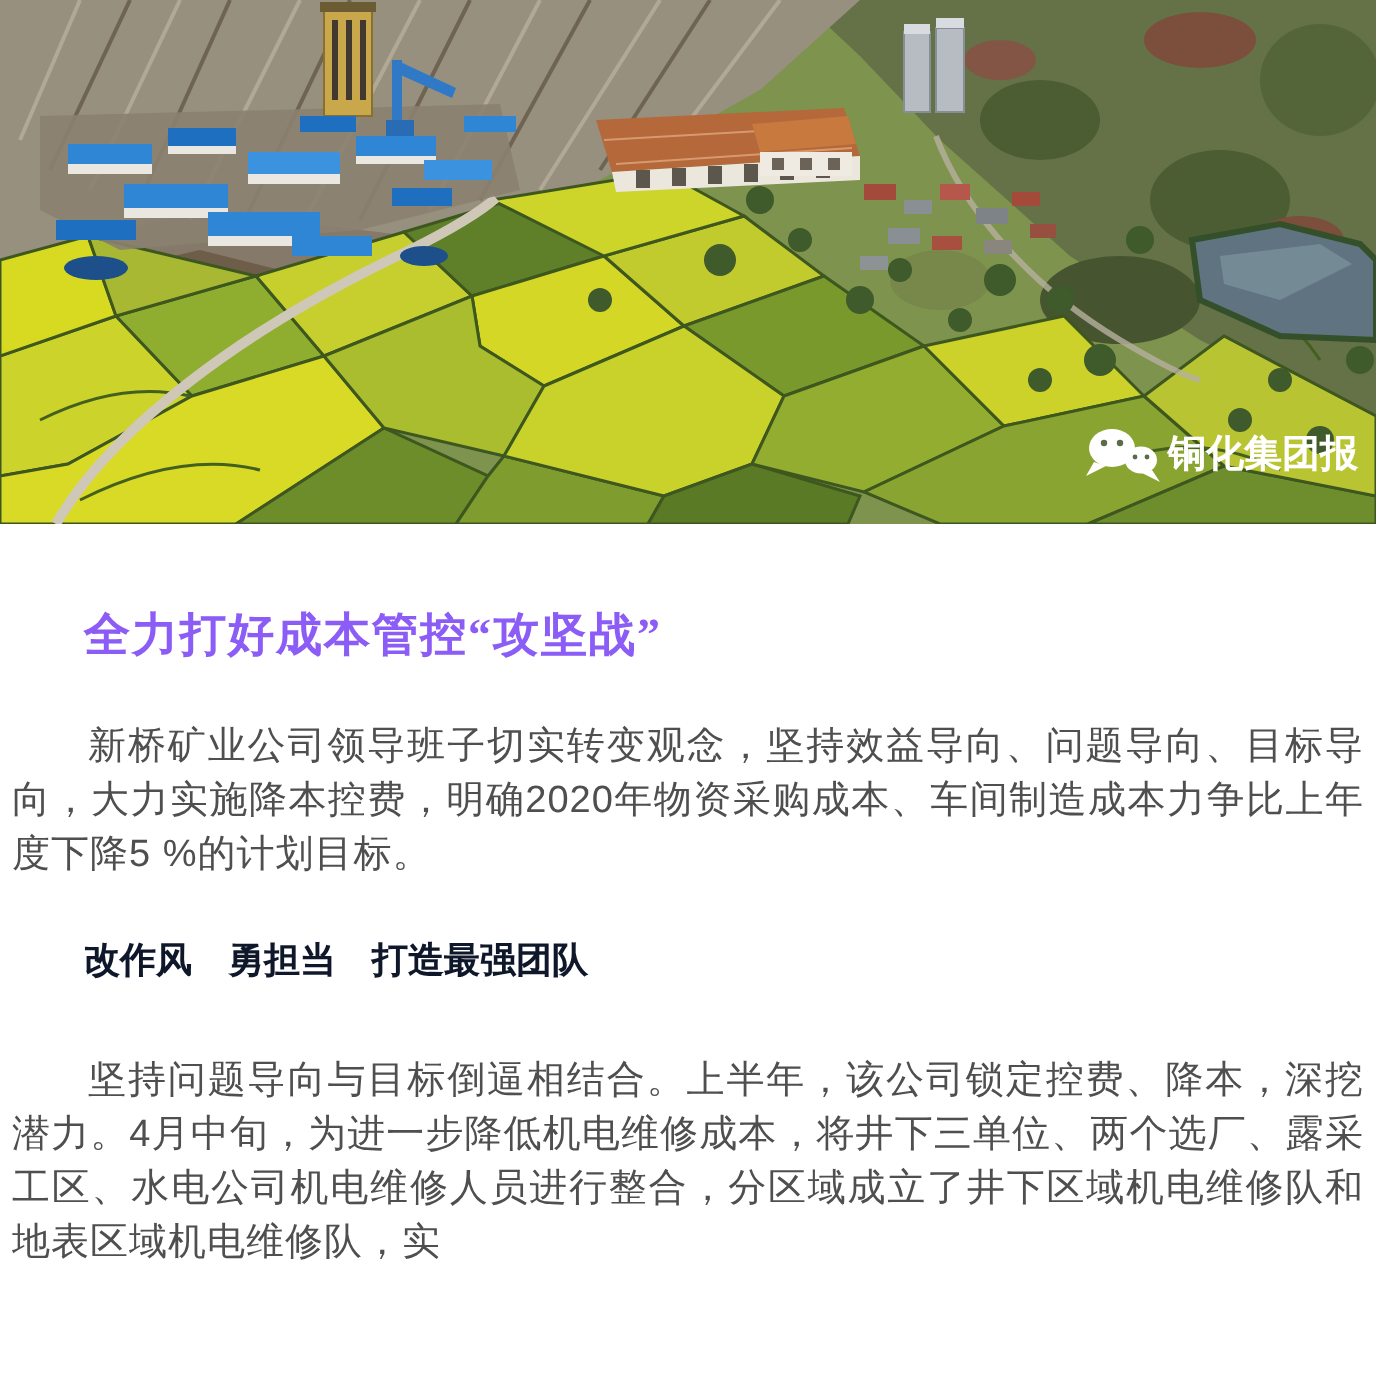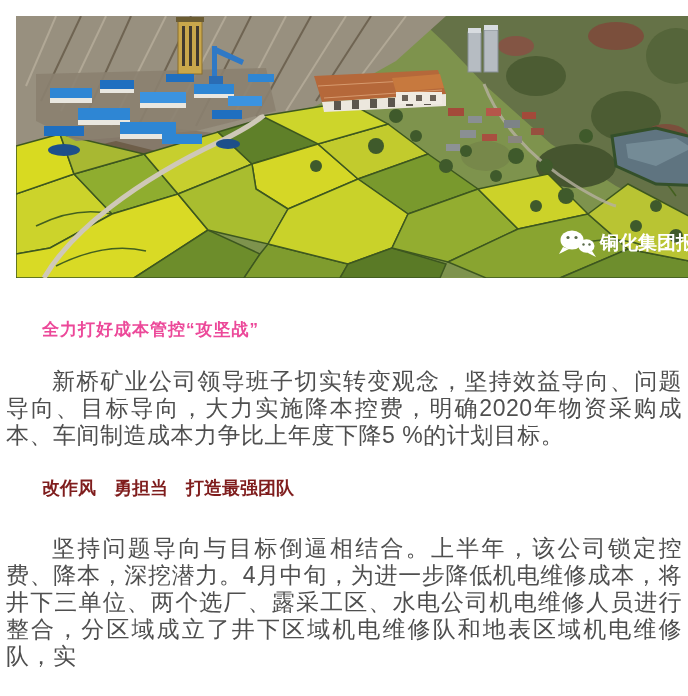--- a/index.html
+++ b/index.html
@@ -1,37 +1,37 @@
 <!DOCTYPE html>
 <html><head>
 <meta charset="utf-8">
 <style>
   html, body { margin: 0; padding: 0; }
   body {
     width: 688px; height: 696px; overflow: hidden;
     background: #ffffff;
     font-family: "Liberation Sans", "DejaVu Sans", sans-serif;
   }
-  figure.hero { margin: 16px; width: 612px; height: 262px; display: block; }
+  figure.hero { margin: 0; width: 612px; height: 262px; display: block; }
   figure.hero svg { display: block; }
   .article { padding: 0 6px; }
   .title {
-    font-family: Liberation Sans, sans-serif;
-    font-size: 17px; font-weight: bold; color: #ec4899;
+    font-family: Liberation Serif, serif;
+    font-size: 23px; font-weight: bold; color: #8b5cf6;
     letter-spacing: 1px;
     margin: 40px 0 0 0; padding-left: 36px;
   }
   .para {
-    font-size: 23px; line-height: 27px; color: #4f4f4f;
+    font-size: 19px; line-height: 27px; color: #4f4f4f;
     text-indent: 2em; margin: 0; text-align: justify;
     letter-spacing: 0.5px;
   }
   .para.intro { margin-top: 27px; }
   .section-heading {
-    font-size: 18px; font-weight: bold; color: #7f1d1d;
+    font-size: 18px; font-weight: bold; color: #0f172a;
     margin: 27px 0 35px 0; padding-left: 36px;
   }
   .wm-text {
     font-family: "Liberation Sans", "DejaVu Sans", sans-serif;
     font-weight: bold;
   }
 </style>
 </head>
 <body>
 

